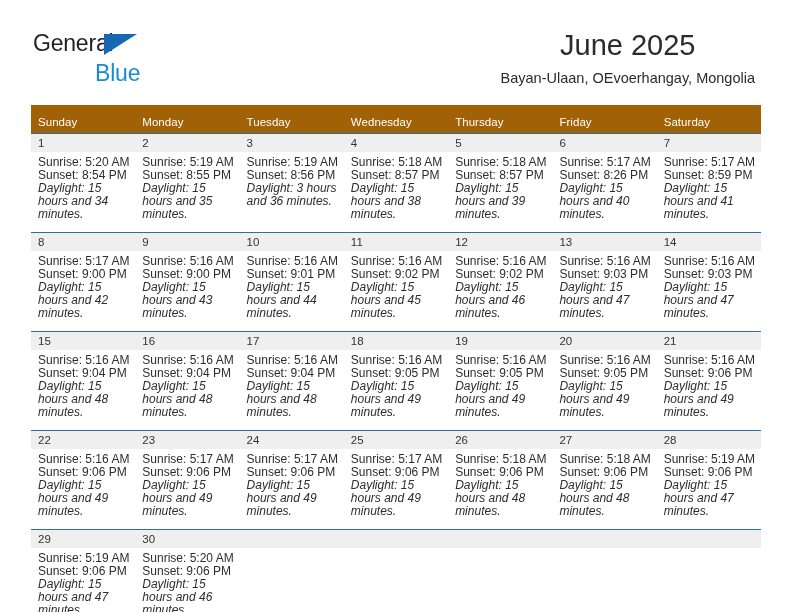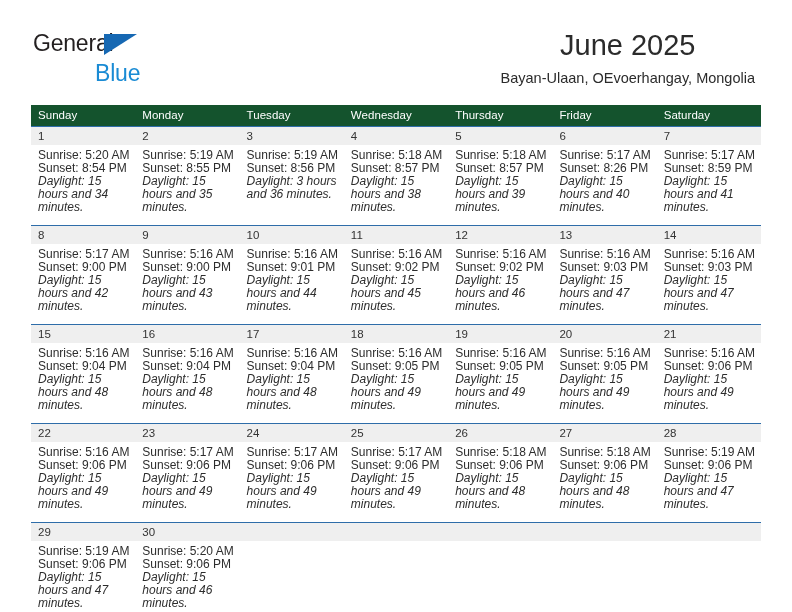--- a/index.html
+++ b/index.html
@@ -96,26 +96,26 @@
     width: 730px;
   }
 
   table.cal {
     width: 730px;
     border-collapse: collapse;
     table-layout: fixed;
   }
 
   thead th {
-    background: #14532d;
+    background: #a16207;
     color: #FFFFFF;
     font-size: 11.5px;
     font-weight: normal;
     text-align: left;
-    padding: 4px 0 5px 7px;
+    padding: 11px 0 5px 7px;
     height: 19px;
     box-sizing: border-box;
     border: none;
     letter-spacing: 0.05px;
   }
 
   tbody tr.week {
     background: #FFFFFF;
   }
 

